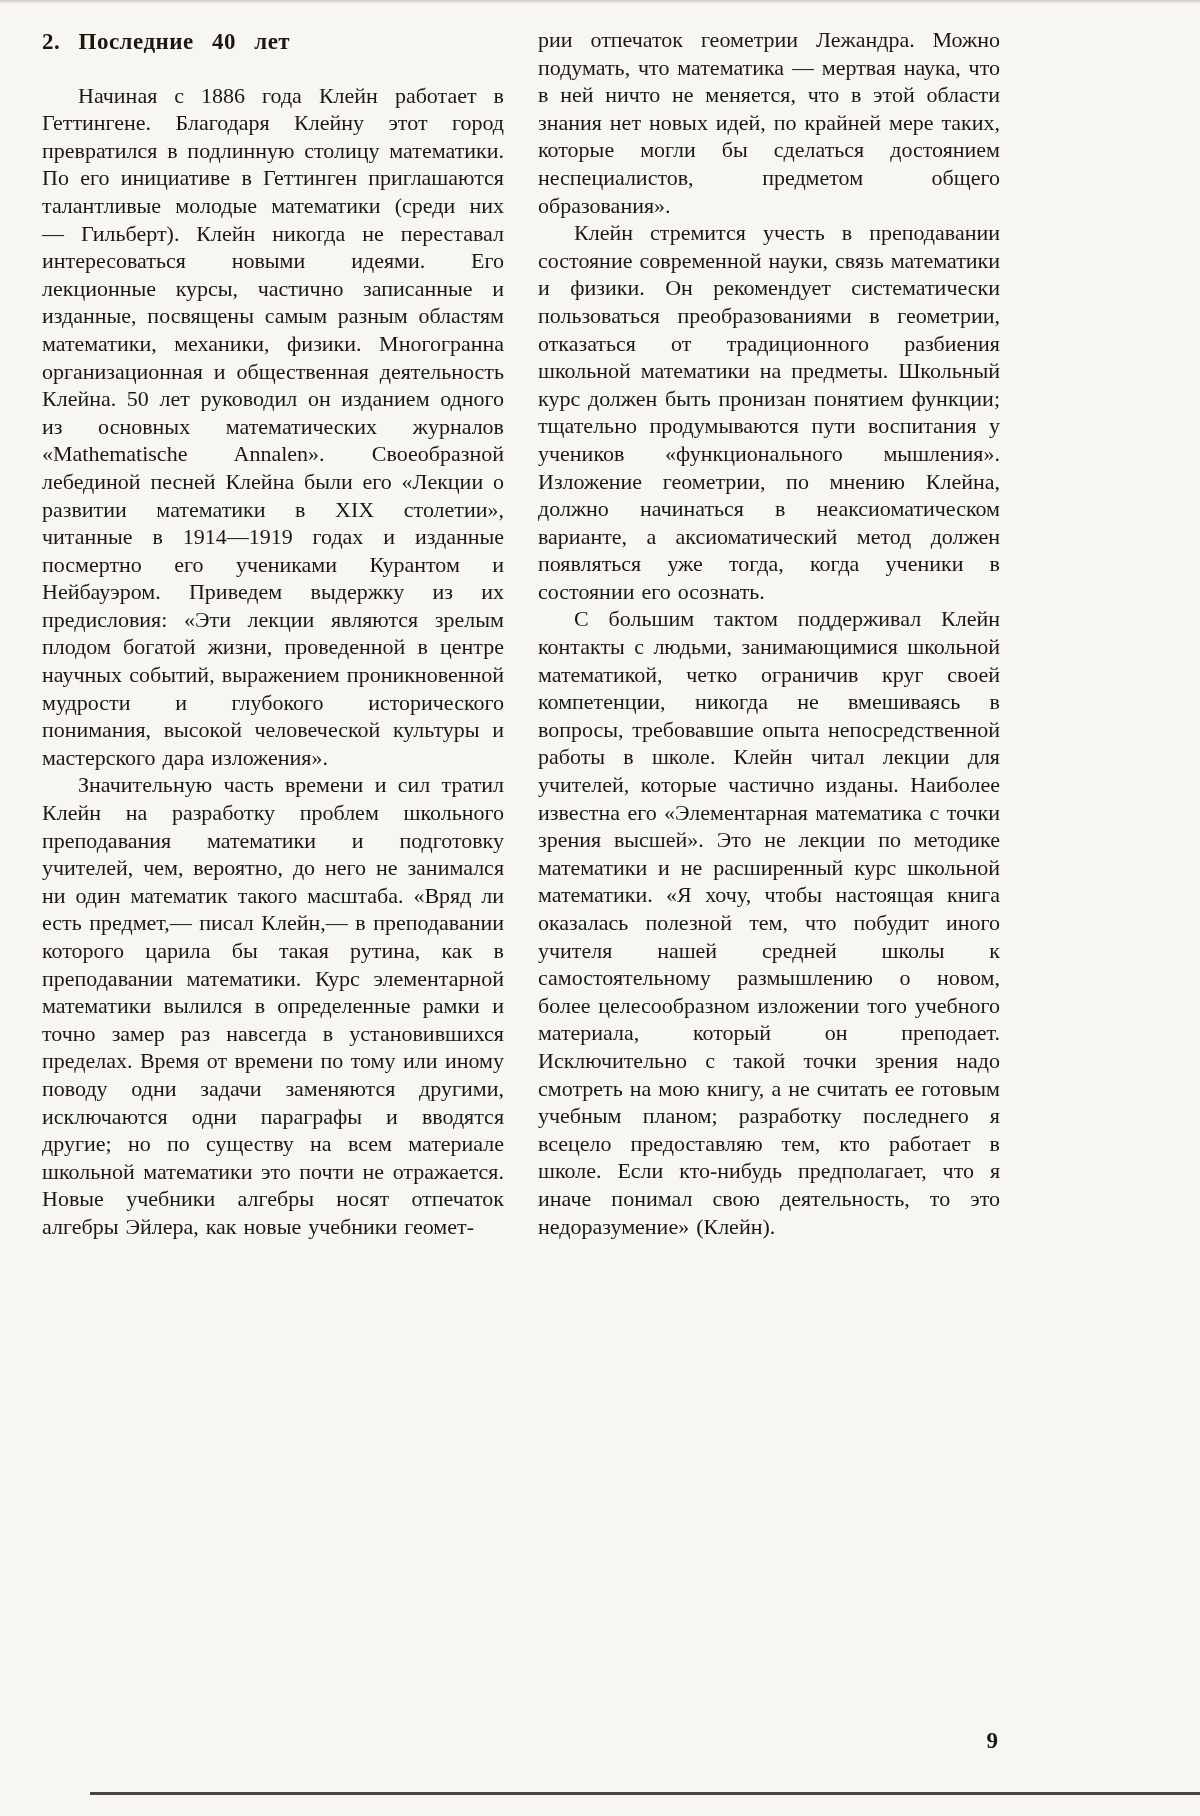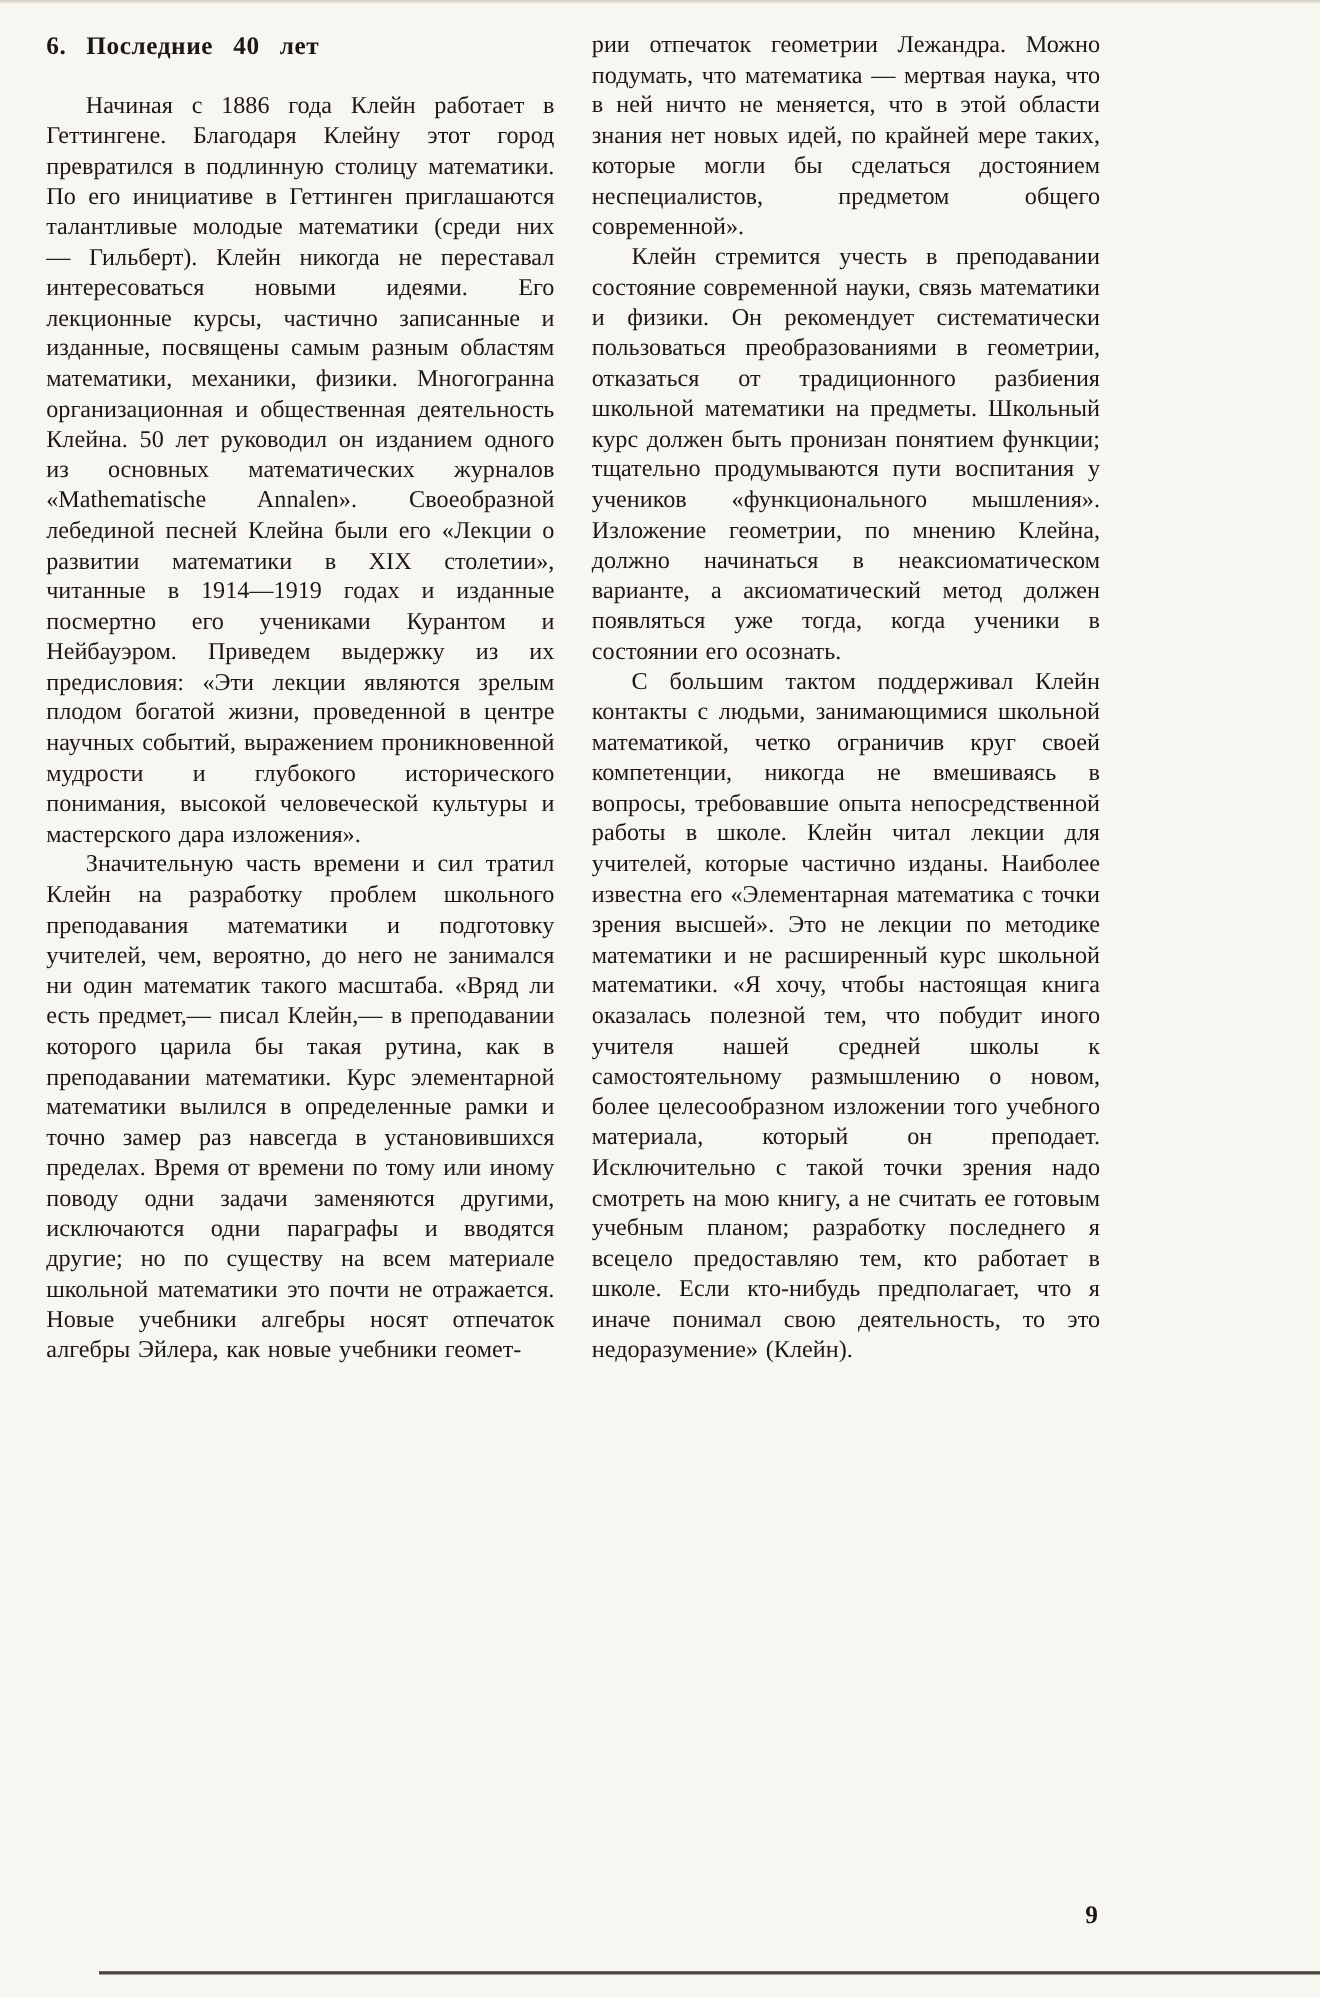--- a/index.html
+++ b/index.html
@@ -78,27 +78,27 @@
 </head>
 <body>
 
 <div class="page">
 
   <div class="scan-edge-top"></div>
 
   <main class="content">
 
     <section class="col col-left">
-      <h1 class="heading">6. Последние 40 лет</h1>
+      <h1 class="heading">2. Последние 40 лет</h1>
       <p class="para indent">Начиная с 1886 года Клейн работает в Геттингене. Благодаря Клейну этот город превратился в подлинную столицу математики. По его инициативе в Геттинген приглашаются талантливые молодые математики (среди них — Гильберт). Клейн никогда не переставал интересоваться новыми идеями. Его лекционные курсы, частично записанные и изданные, посвящены самым разным областям математики, механики, физики. Многогранна организационная и общественная деятельность Клейна. 50 лет руководил он изданием одного из основных математических журналов «Mathematische Annalen». Своеобразной лебединой песней Клейна были его «Лекции о развитии математики в XIX столетии», читанные в 1914—1919 годах и изданные посмертно его учениками Курантом и Нейбауэром. Приведем выдержку из их предисловия: «Эти лекции являются зрелым плодом богатой жизни, проведенной в центре научных событий, выражением проникновенной мудрости и глубокого исторического понимания, высокой человеческой культуры и мастерского дара изложения».</p>
       <p class="para indent">Значительную часть времени и сил тратил Клейн на разработку проблем школьного преподавания математики и подготовку учителей, чем, вероятно, до него не занимался ни один математик такого масштаба. «Вряд ли есть предмет,— писал Клейн,— в преподавании которого царила бы такая рутина, как в преподавании математики. Курс элементарной математики вылился в определенные рамки и точно замер раз навсегда в установившихся пределах. Время от времени по тому или иному поводу одни задачи заменяются другими, исключаются одни параграфы и вводятся другие; но по существу на всем материале школьной математики это почти не отражается. Новые учебники алгебры носят отпечаток алгебры Эйлера, как новые учебники геомет-</p>
     </section>
 
     <section class="col col-right">
-      <p class="para">рии отпечаток геометрии Лежандра. Можно подумать, что математика — мертвая наука, что в ней ничто не меняется, что в этой области знания нет новых идей, по крайней мере таких, которые могли бы сделаться достоянием неспециалистов, предметом общего современной».</p>
+      <p class="para">рии отпечаток геометрии Лежандра. Можно подумать, что математика — мертвая наука, что в ней ничто не меняется, что в этой области знания нет новых идей, по крайней мере таких, которые могли бы сделаться достоянием неспециалистов, предметом общего образования».</p>
       <p class="para indent">Клейн стремится учесть в преподавании состояние современной науки, связь математики и физики. Он рекомендует систематически пользоваться преобразованиями в геометрии, отказаться от традиционного разбиения школьной математики на предметы. Школьный курс должен быть пронизан понятием функции; тщательно продумываются пути воспитания у учеников «функционального мышления». Изложение геометрии, по мнению Клейна, должно начинаться в неаксиоматическом варианте, а аксиоматический метод должен появляться уже тогда, когда ученики в состоянии его осознать.</p>
       <p class="para indent">С большим тактом поддерживал Клейн контакты с людьми, занимающимися школьной математикой, четко ограничив круг своей компетенции, никогда не вмешиваясь в вопросы, требовавшие опыта непосредственной работы в школе. Клейн читал лекции для учителей, которые частично изданы. Наиболее известна его «Элементарная математика с точки зрения высшей». Это не лекции по методике математики и не расширенный курс школьной математики. «Я хочу, чтобы настоящая книга оказалась полезной тем, что побудит иного учителя нашей средней школы к самостоятельному размышлению о новом, более целесообразном изложении того учебного материала, который он преподает. Исключительно с такой точки зрения надо смотреть на мою книгу, а не считать ее готовым учебным планом; разработку последнего я всецело предоставляю тем, кто работает в школе. Если кто-нибудь предполагает, что я иначе понимал свою деятельность, то это недоразумение» (Клейн).</p>
     </section>
 
   </main>
 
   <div class="page-number">9</div>
 
   <div class="scan-edge-bottom"></div>
 

